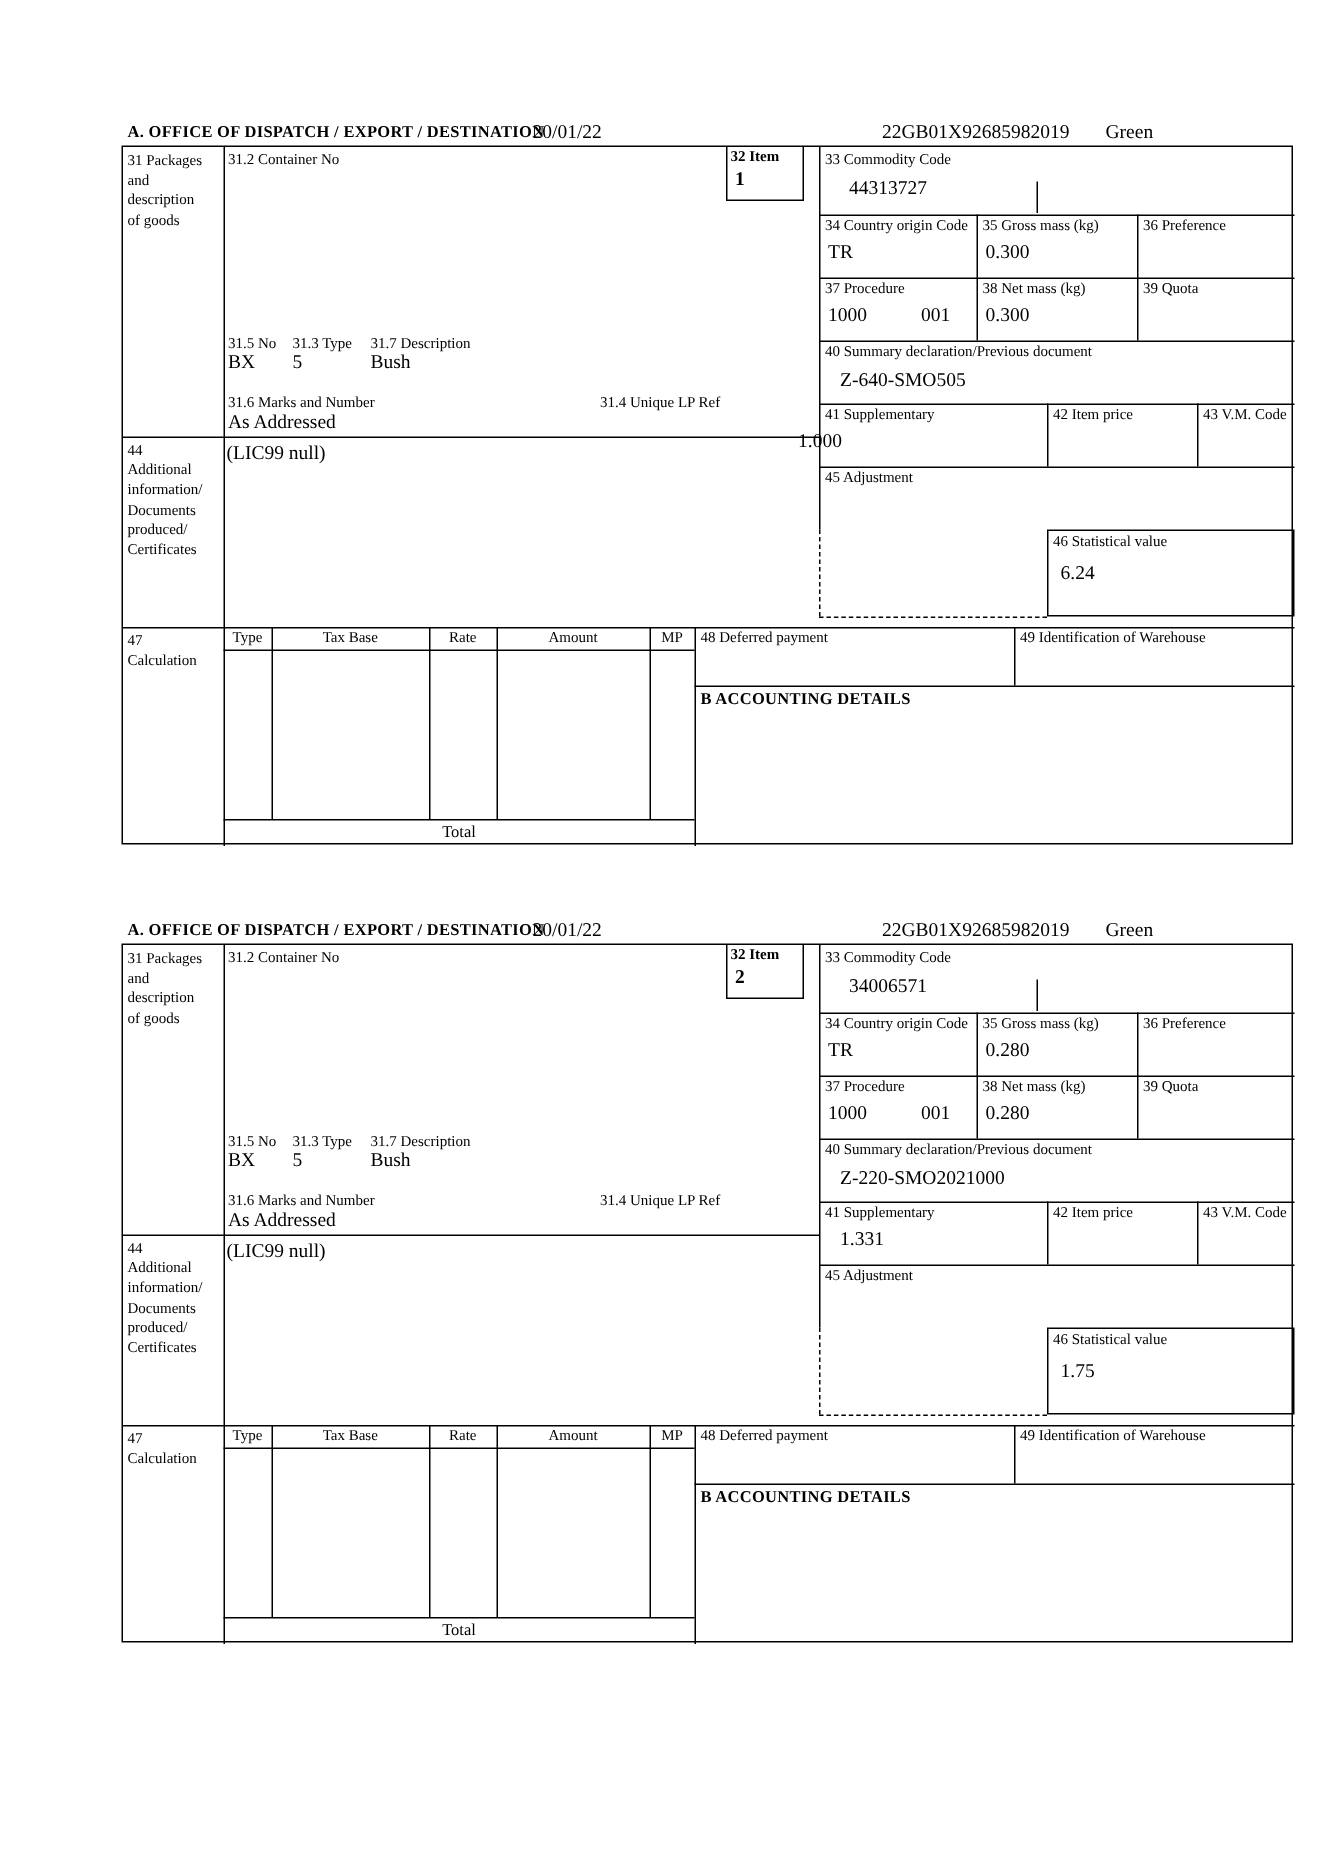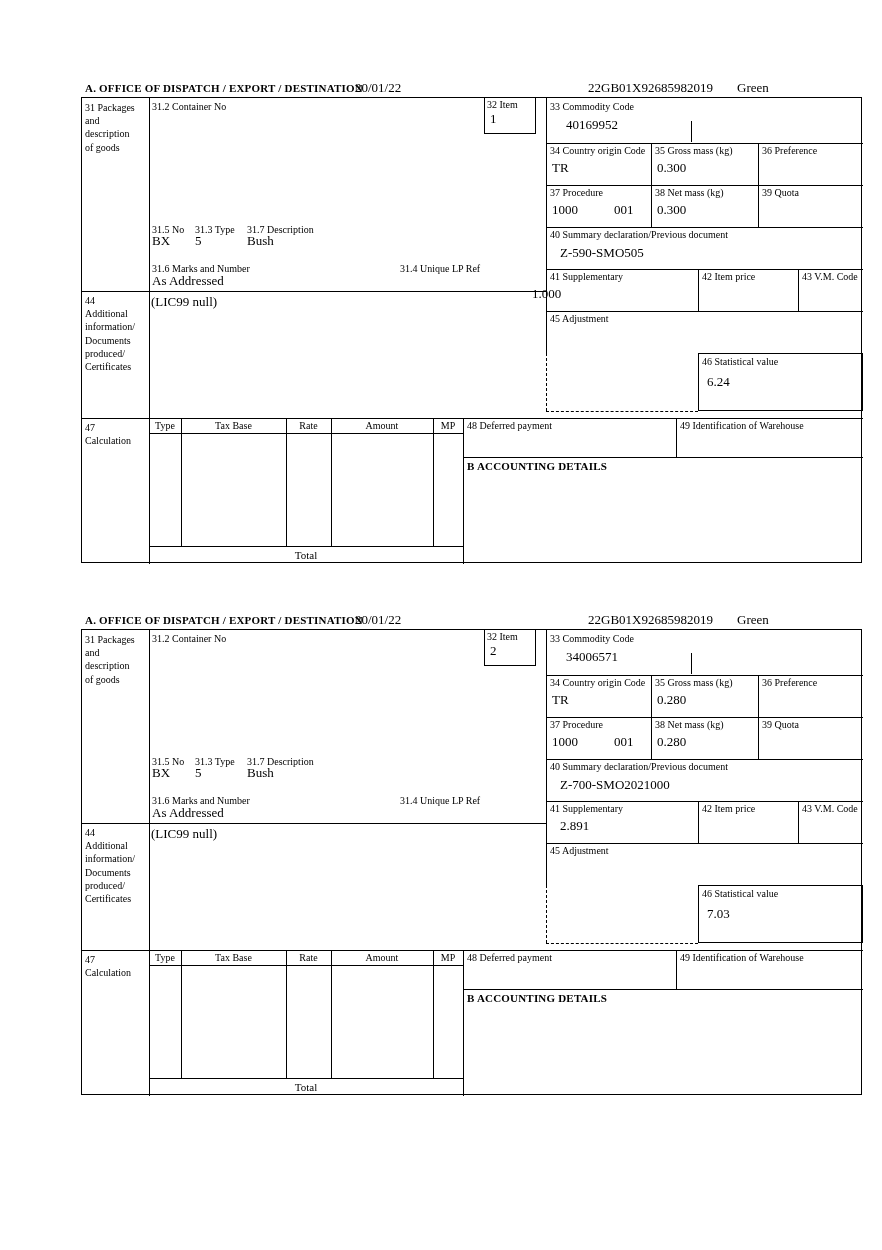--- a/index.html
+++ b/index.html
@@ -13,21 +13,21 @@
   .hdr-val { position:absolute; font-size:13px; white-space:nowrap; }
   .outer { position:absolute; left:81px; top:17px; width:781px; height:466px; border:1px solid #000; }
   .lbl { position:absolute; font-size:10px; line-height:1.2; white-space:nowrap; }
   .lbl-wrap { position:absolute; font-size:10px; line-height:1.32; white-space:pre-line; }
   .val { position:absolute; font-size:13px; white-space:nowrap; }
   .vl { position:absolute; width:0; border-left:1px solid #000; }
   .hl { position:absolute; height:0; border-top:1px solid #000; }
   .vl.dash { border-left-style:dashed; }
   .hl.dash { border-top-style:dashed; }
   .box32 { position:absolute; left:402px; top:0; width:52px; height:36px;
-           border-left:1px solid #000; border-right:1px solid #000; border-bottom:1px solid #000; }
+           border-left:1px solid #000; border-right:1px solid #000; border-bottom:1px solid #000;font-weight:bold; }
   .box46 { position:absolute; left:616px; top:255px; width:165px; height:58px; border:1px solid #000; }
   .col-lbl { position:absolute; top:322px; font-size:10px; text-align:center; }
   .total-lbl { position:absolute; left:67px; top:451px; width:314px; text-align:center; font-size:11px; }
   .b-label { position:absolute; left:385px; top:362px; font-size:11px; font-weight:bold; letter-spacing:.2px; }
 </style>
 </head>
 <body>
 
 <div id="sections">
   <div class="section" style="top: 80px;">
@@ -78,37 +78,37 @@
       <div class="lbl" style="left:165px;top:126px">31.7 Description</div>
       <div class="val" style="left:70px;top:135px">BX</div>
       <div class="val" style="left:113px;top:135px">5</div>
       <div class="val" style="left:165px;top:135px">Bush</div>
       <div class="lbl" style="left:70px;top:165px">31.6 Marks and Number</div>
       <div class="lbl" style="left:318px;top:165px">31.4 Unique LP Ref</div>
       <div class="val" style="left:70px;top:175px">As Addressed</div>
       <div class="val" style="left:69px;top:196px">(LIC99 null)</div>
 
       <div class="lbl" style="left:468px;top:3px">33 Commodity Code</div>
-      <div class="val" style="left:484px;top:19px">40169952</div>
+      <div class="val" style="left:484px;top:19px">44313727</div>
 
       <div class="lbl" style="left:468px;top:47px">34 Country origin Code</div>
       <div class="val" style="left:470px;top:62px">TR</div>
       <div class="lbl" style="left:573px;top:47px">35 Gross mass (kg)</div>
       <div class="val" style="left:575px;top:62px">0.300</div>
       <div class="lbl" style="left:680px;top:47px">36 Preference</div>
 
       <div class="lbl" style="left:468px;top:89px">37 Procedure</div>
       <div class="val" style="left:470px;top:104px">1000</div>
       <div class="val" style="left:532px;top:104px">001</div>
       <div class="lbl" style="left:573px;top:89px">38 Net mass (kg)</div>
       <div class="val" style="left:575px;top:104px">0.300</div>
       <div class="lbl" style="left:680px;top:89px">39 Quota</div>
 
       <div class="lbl" style="left:468px;top:131px">40 Summary declaration/Previous document</div>
-      <div class="val" style="left:478px;top:147px">Z-590-SMO505</div>
+      <div class="val" style="left:478px;top:147px">Z-640-SMO505</div>
 
       <div class="lbl" style="left:468px;top:173px">41 Supplementary</div>
       <div class="val" style="left:450px;top:188px">1.000</div>
       <div class="lbl" style="left:620px;top:173px">42 Item price</div>
       <div class="lbl" style="left:720px;top:173px">43 V.M. Code</div>
 
       <div class="lbl" style="left:468px;top:215px">45 Adjustment</div>
 
       <div class="box46">
         <div class="lbl" style="left:3px;top:2px">46 Statistical value</div>
@@ -202,32 +202,32 @@
       <div class="lbl" style="left:680px;top:47px">36 Preference</div>
 
       <div class="lbl" style="left:468px;top:89px">37 Procedure</div>
       <div class="val" style="left:470px;top:104px">1000</div>
       <div class="val" style="left:532px;top:104px">001</div>
       <div class="lbl" style="left:573px;top:89px">38 Net mass (kg)</div>
       <div class="val" style="left:575px;top:104px">0.280</div>
       <div class="lbl" style="left:680px;top:89px">39 Quota</div>
 
       <div class="lbl" style="left:468px;top:131px">40 Summary declaration/Previous document</div>
-      <div class="val" style="left:478px;top:147px">Z-700-SMO2021000</div>
+      <div class="val" style="left:478px;top:147px">Z-220-SMO2021000</div>
 
       <div class="lbl" style="left:468px;top:173px">41 Supplementary</div>
-      <div class="val" style="left:478px;top:188px">2.891</div>
+      <div class="val" style="left:478px;top:188px">1.331</div>
       <div class="lbl" style="left:620px;top:173px">42 Item price</div>
       <div class="lbl" style="left:720px;top:173px">43 V.M. Code</div>
 
       <div class="lbl" style="left:468px;top:215px">45 Adjustment</div>
 
       <div class="box46">
         <div class="lbl" style="left:3px;top:2px">46 Statistical value</div>
-        <div class="val" style="left:8px;top:20px">7.03</div>
+        <div class="val" style="left:8px;top:20px">1.75</div>
       </div>
 
       <div class="vl" style="left:381px;top:320px;height:146px"></div>
       <div class="hl" style="left:67px;top:335px;width:314px"></div>
       <div class="vl" style="left:99px;top:320px;height:128px"></div>
       <div class="vl" style="left:204px;top:320px;height:128px"></div>
       <div class="vl" style="left:249px;top:320px;height:128px"></div>
       <div class="vl" style="left:351px;top:320px;height:128px"></div>
       <div class="hl" style="left:67px;top:448px;width:314px"></div>
       <div class="col-lbl" style="left:67px;width:32px">Type</div>

